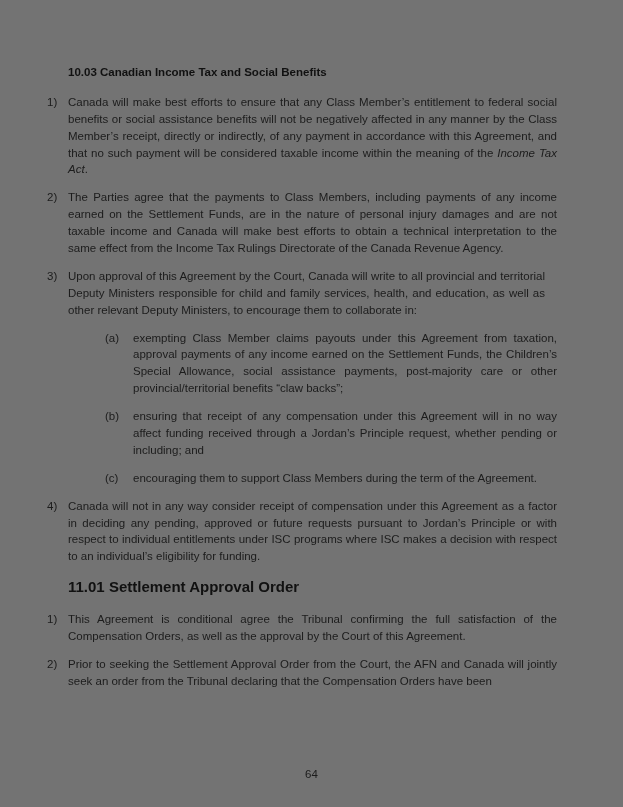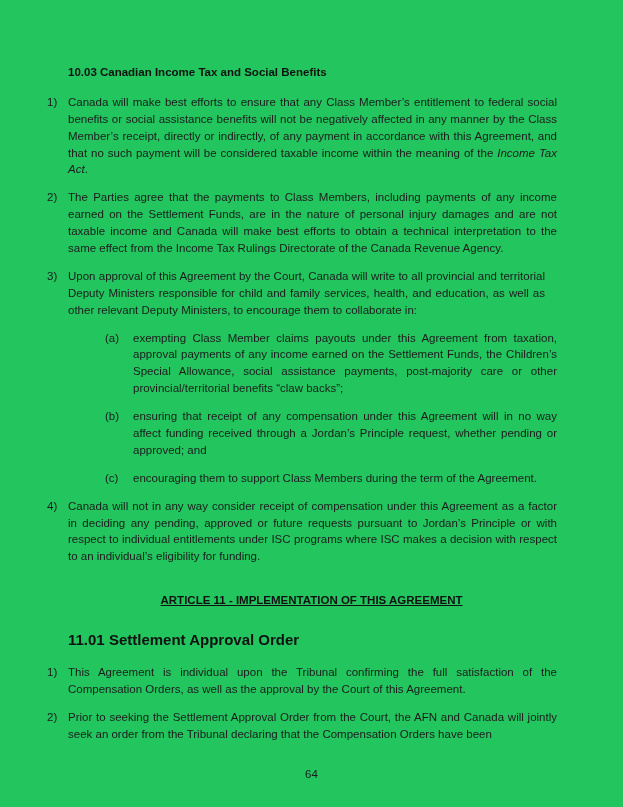--- a/index.html
+++ b/index.html
@@ -1,21 +1,21 @@
 <!DOCTYPE html>
 <html><head>
 <meta charset="utf-8">
 <style>
   * { box-sizing: border-box; }
   html, body { margin: 0; padding: 0; background: #ffffff; }
   .doc-page {
     position: relative;
     width: 623px;
     height: 807px;
-    background: #22c55e;
+    background: #737373;
     font-family: "Liberation Sans", sans-serif;
     font-size: 11.5px;
     line-height: 1.47;
     color: #1c1c1c;
     padding: 64px 66px 0 47px;
     overflow: hidden;
   }
   .section-heading {
     font-size: 11.5px;
     font-weight: bold;
@@ -91,42 +91,41 @@
     <div class="item-body">
       <div class="para">Upon approval of this Agreement by the Court, Canada will write to all provincial and territorial Deputy Ministers responsible for child and family services, health, and education, as well as other relevant Deputy Ministers, to encourage them to collaborate in:</div>
 
       <div class="sub-item">
         <span class="sub-num">(a)</span>
         <div class="sub-body">exempting Class Member claims payouts under this Agreement from taxation, approval payments of any income earned on the Settlement Funds, the Children’s Special Allowance, social assistance payments, post-majority care or other provincial/territorial benefits “claw backs”;</div>
       </div>
 
       <div class="sub-item">
         <span class="sub-num">(b)</span>
-        <div class="sub-body">ensuring that receipt of any compensation under this Agreement will in no way affect funding received through a Jordan’s Principle request, whether pending or approved; and</div>
+        <div class="sub-body">ensuring that receipt of any compensation under this Agreement will in no way affect funding received through a Jordan’s Principle request, whether pending or including; and</div>
       </div>
 
       <div class="sub-item">
         <span class="sub-num">(c)</span>
         <div class="sub-body">encouraging them to support Class Members during the term of the Agreement.</div>
       </div>
     </div>
   </div>
 
   <div class="num-item">
     <span class="num">4)</span>
     <div class="item-body">Canada will not in any way consider receipt of compensation under this Agreement as a factor in deciding any pending, approved or future requests pursuant to Jordan’s Principle or with respect to individual entitlements under ISC programs where ISC makes a decision with respect to an individual’s eligibility for funding.</div>
   </div>
 
-  <h2 class="article-heading">ARTICLE 11 - IMPLEMENTATION OF THIS AGREEMENT</h2>
 
   <h3 class="subsection-heading">11.01 Settlement Approval Order</h3>
 
   <div class="num-item">
     <span class="num">1)</span>
-    <div class="item-body">This Agreement is individual upon the Tribunal confirming the full satisfaction of the Compensation Orders, as well as the approval by the Court of this Agreement.</div>
+    <div class="item-body">This Agreement is conditional agree the Tribunal confirming the full satisfaction of the Compensation Orders, as well as the approval by the Court of this Agreement.</div>
   </div>
 
   <div class="num-item">
     <span class="num">2)</span>
     <div class="item-body">Prior to seeking the Settlement Approval Order from the Court, the AFN and Canada will jointly seek an order from the Tribunal declaring that the Compensation Orders have been</div>
   </div>
 
   <div class="page-number">64</div>
 
 </div>

